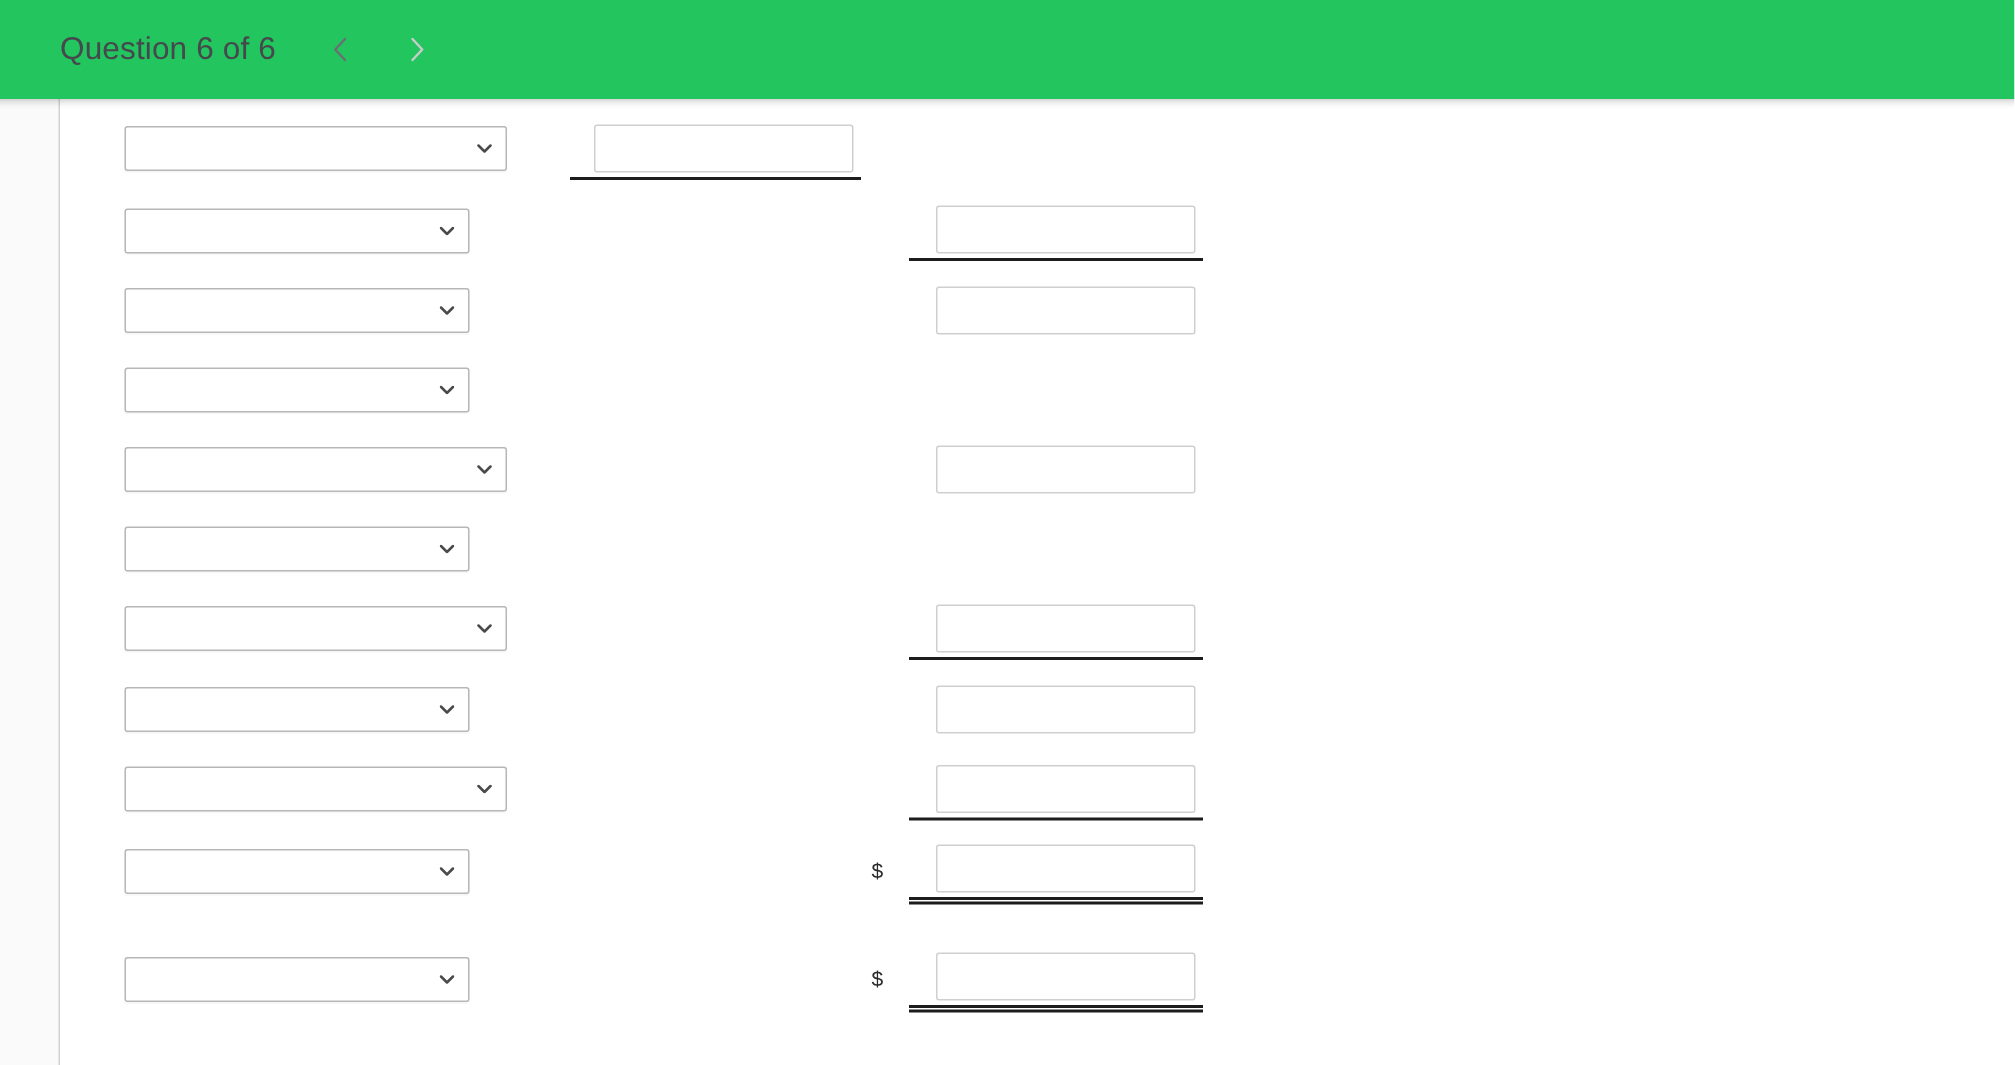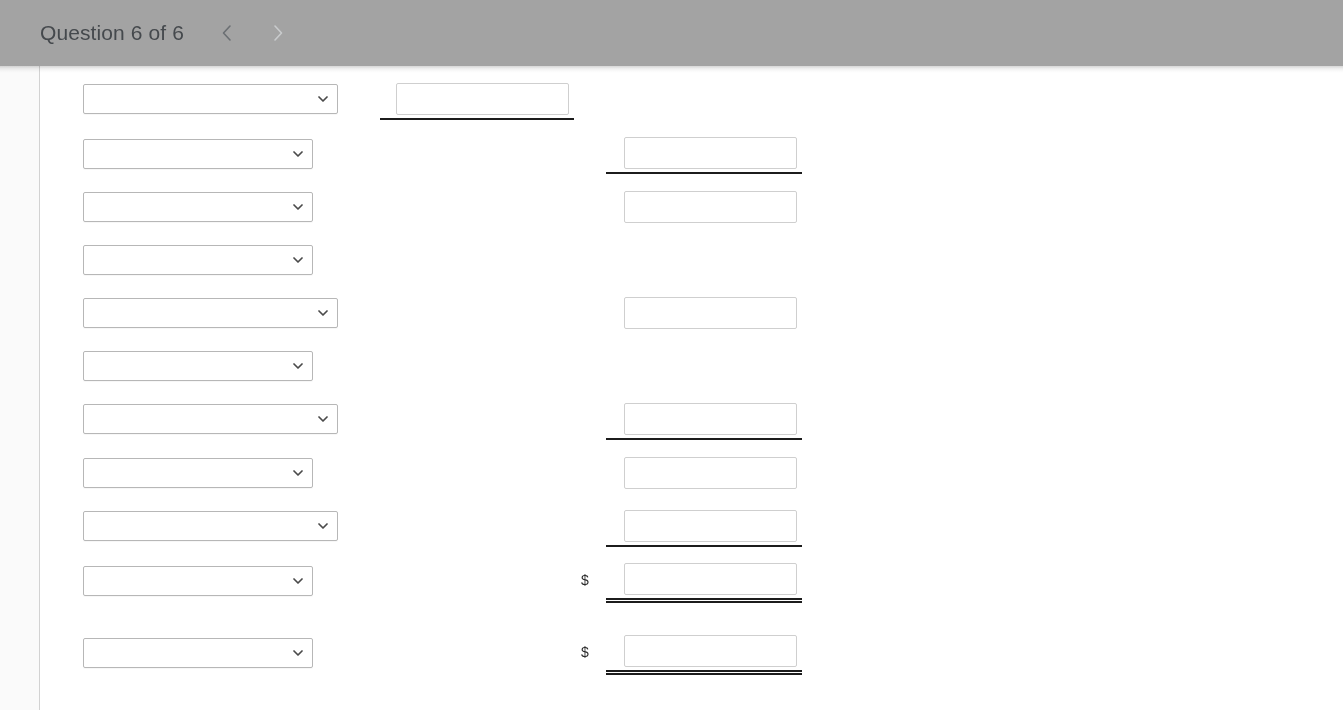--- a/index.html
+++ b/index.html
@@ -18,21 +18,21 @@
     height: 710px;
     background: #ffffff;
   }
 
   
   .header {
     position: absolute;
     top: 0; left: 0;
     width: 1343px;
     height: 66px;
-    background: #a3a3a3;
+    background: #22c55e;
     display: flex;
     align-items: center;
     z-index: 20;
     text-align: center;
   }
   .header::after {
     content: "";
     position: absolute;
     left: 0; right: 0; top: 66px;
     height: 7px;

